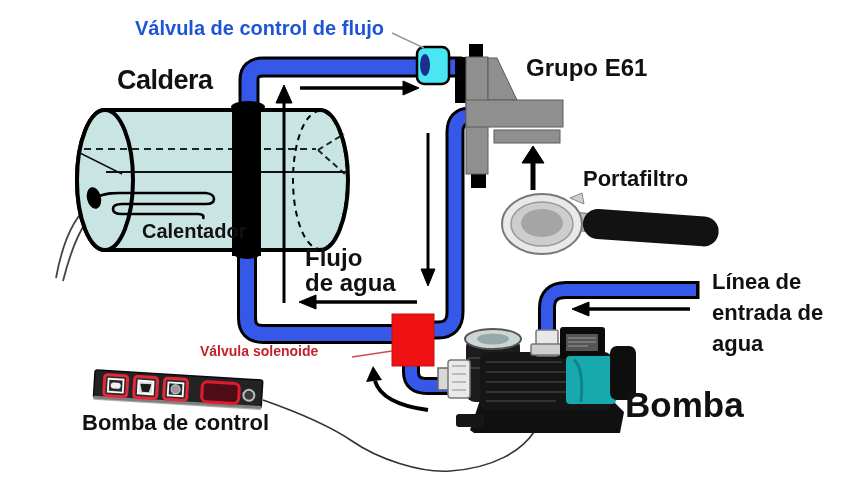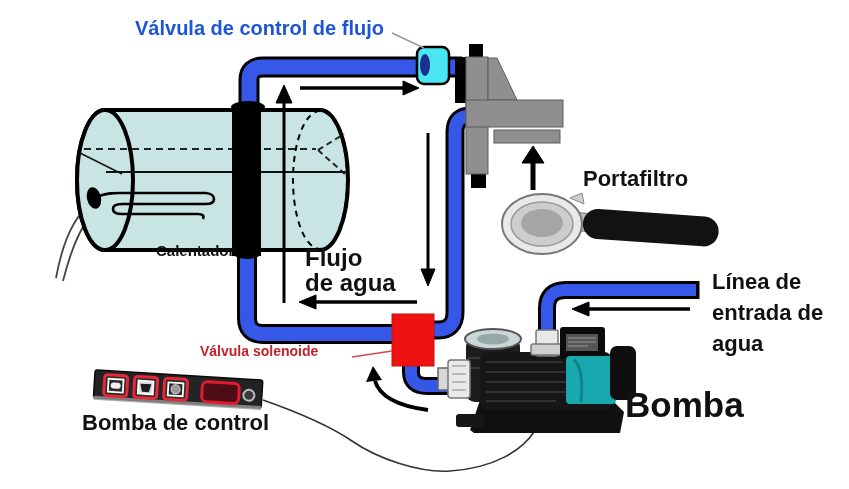--- a/index.html
+++ b/index.html
@@ -6,21 +6,21 @@
   .canvas{
     position:relative;width:849px;height:489px;background:#ffffff;overflow:hidden;
     font-family:"Liberation Sans","DejaVu Sans",sans-serif;
   }
   .canvas svg{position:absolute;left:0;top:0;}
   .lbl{position:absolute;font-weight:bold;color:#111;white-space:pre-line;line-height:1.05;}
   .lbl-flowvalve{left:135px;top:18px;font-size:20px;color:#1e55d6;white-space:nowrap;}
   .lbl-caldera{left:117px;top:66px;font-size:27px;letter-spacing:-0.5px;}
   .lbl-grupo{left:526px;top:55px;font-size:24px;}
   .lbl-portafiltro{left:583px;top:167px;font-size:22px;}
-  .lbl-calentador{left:156px;top:221px;font-size:15px;margin-top:22px;}
+  .lbl-calentador{left:142px;top:221px;font-size:20px;}
   .lbl-flujo{left:305px;top:245px;width:130px;font-size:24px;line-height:25px;}
   .lbl-solenoide{left:200px;top:344px;font-size:14px;color:#c1222b;white-space:nowrap;}
   .lbl-linea{left:712px;top:266px;font-size:22px;line-height:31px;}
   .lbl-bomba{left:625px;top:387px;font-size:35px;}
   .lbl-panel{left:82px;top:411px;font-size:22px;}
 </style>
 </head>
 <body>
 
 <div class="canvas">
@@ -180,20 +180,22 @@
         <circle cx="176.5" cy="384.5" r="4.5" fill="#9a9a9a" stroke="#d0d0d0" stroke-width="1"></circle>
       </g>
 
       <rect x="203" y="375" width="37" height="20" rx="5" fill="#4d0d16" stroke="#e31930" stroke-width="3"></rect>
 
       <circle cx="250" cy="386" r="5.5" fill="#3a3a3a" stroke="#bbb" stroke-width="2"></circle>
     </g>
   </svg>
 
   <div class="lbl lbl-flowvalve">Válvula de control de flujo</div>
+  <div class="lbl lbl-caldera">Caldera</div>
+  <div class="lbl lbl-grupo">Grupo E61</div>
   <div class="lbl lbl-portafiltro">Portafiltro</div>
   <div class="lbl lbl-calentador">Calentador</div>
   <div class="lbl lbl-flujo">Flujo
 de agua</div>
   <div class="lbl lbl-solenoide">Válvula solenoide</div>
   <div class="lbl lbl-linea">Línea de
 entrada de
 agua</div>
   <div class="lbl lbl-bomba">Bomba</div>
   <div class="lbl lbl-panel">Bomba de control</div>

